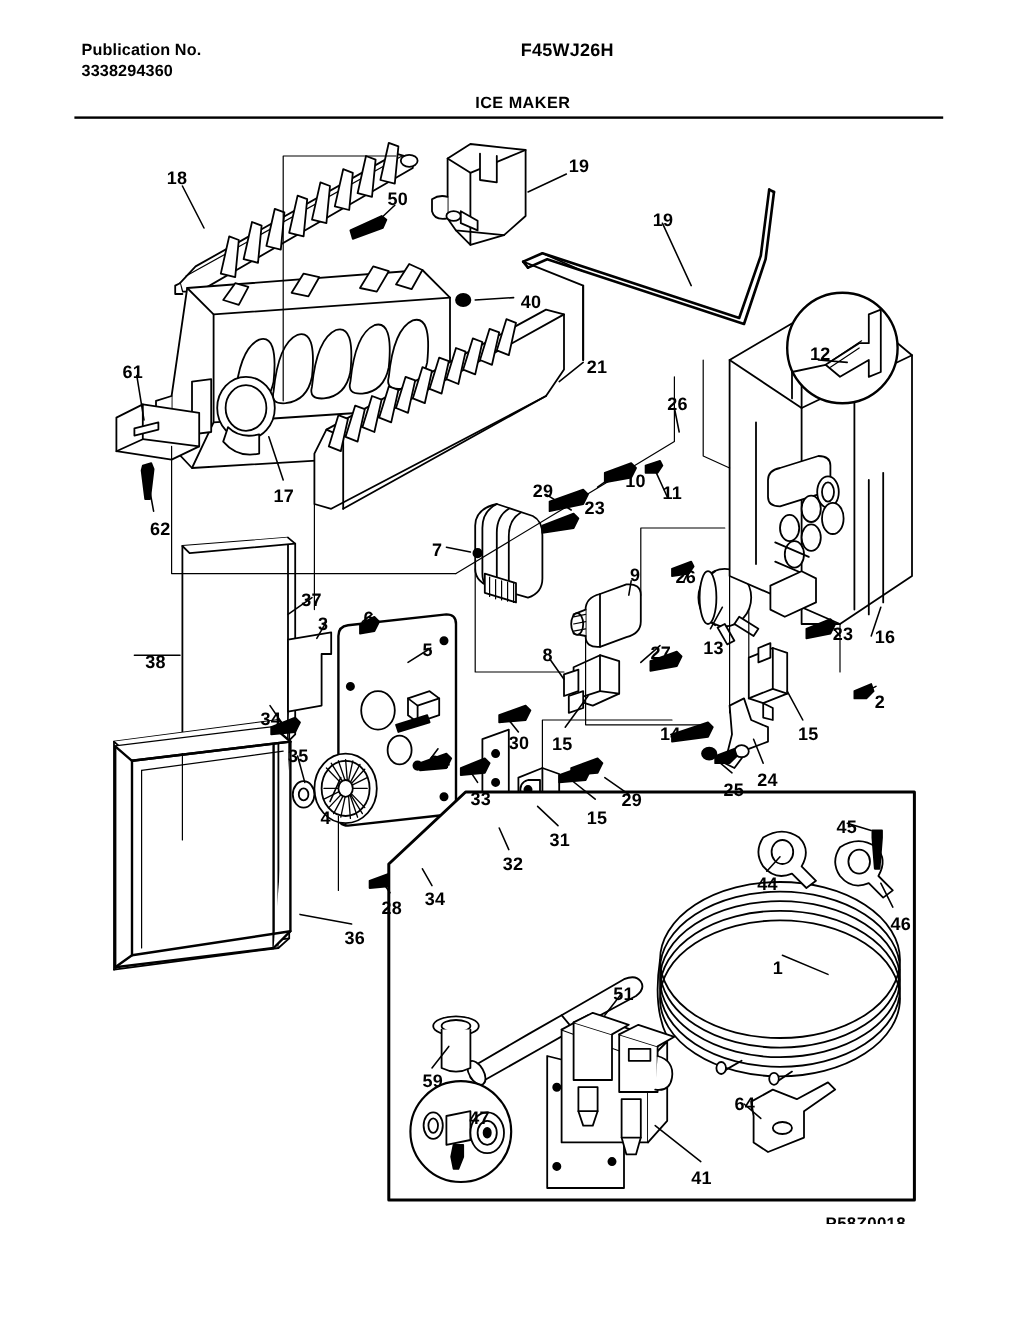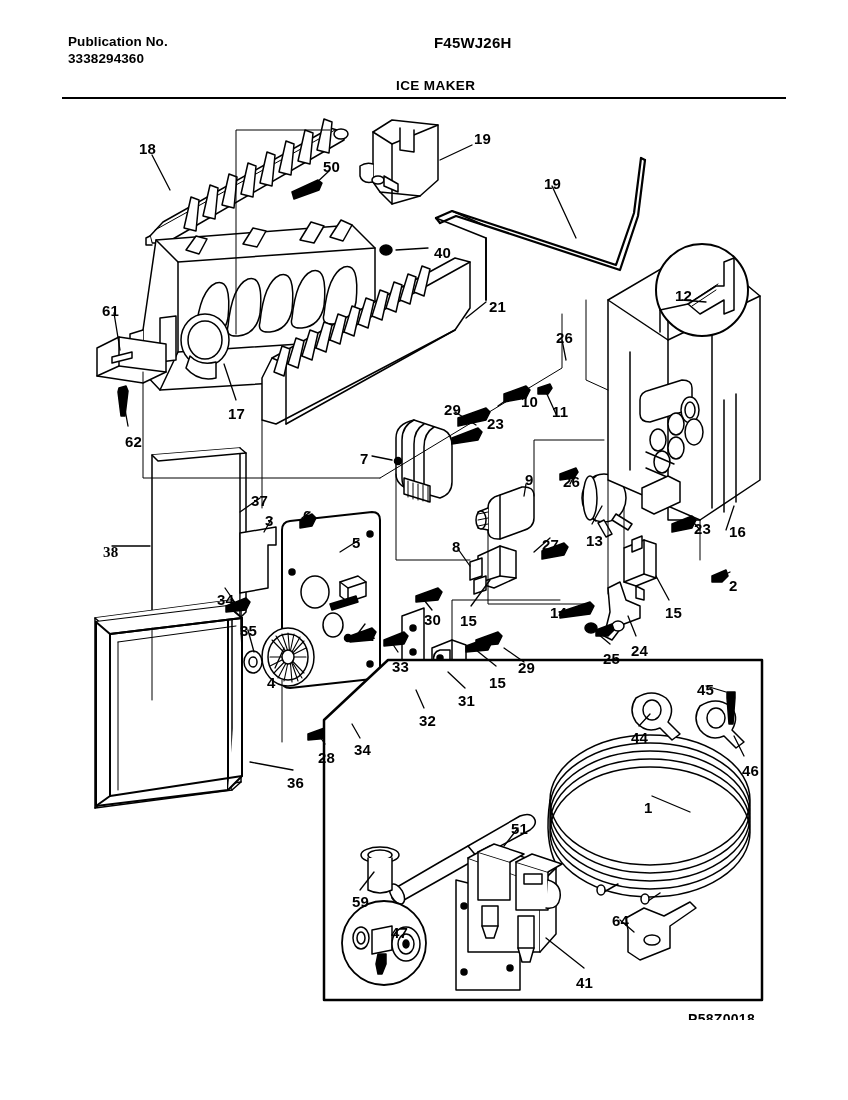--- a/index.html
+++ b/index.html
@@ -622,21 +622,21 @@
       <div class="callout" style="left: 424px; top: 612px;">30</div>
       <div class="callout" style="left: 458px; top: 693px;">31</div>
       <div class="callout" style="left: 419px; top: 713px;">32</div>
       <div class="callout" style="left: 392px; top: 659px;">33</div>
       <div class="callout" style="left: 217px; top: 592px;">34</div>
       <div class="callout" style="left: 358px; top: 628px;">34</div>
       <div class="callout" style="left: 354px; top: 742px;">34</div>
       <div class="callout" style="left: 240px; top: 623px;">35</div>
       <div class="callout" style="left: 287px; top: 775px;">36</div>
       <div class="callout" style="left: 251px; top: 493px;">37</div>
-      <div class="callout" style="left: 103px; top: 545px; font-family: Liberation Serif, serif;">38</div>
+      <div class="callout" style="left: 121px; top: 545px;">38</div>
       <div class="callout" style="left: 631px; top: 730px;">44</div>
       <div class="callout" style="left: 697px; top: 682px;">45</div>
       <div class="callout" style="left: 742px; top: 763px;">46</div>
       <div class="callout" style="left: 391px; top: 925px;">47</div>
       <div class="callout" style="left: 511px; top: 821px;">51</div>
       <div class="callout" style="left: 576px; top: 975px;">41</div>
       <div class="callout" style="left: 352px; top: 894px;">59</div>
       <div class="callout" style="left: 323px; top: 159px;">50</div>
       <div class="callout" style="left: 102px; top: 303px;">61</div>
       <div class="callout" style="left: 125px; top: 434px;">62</div>

